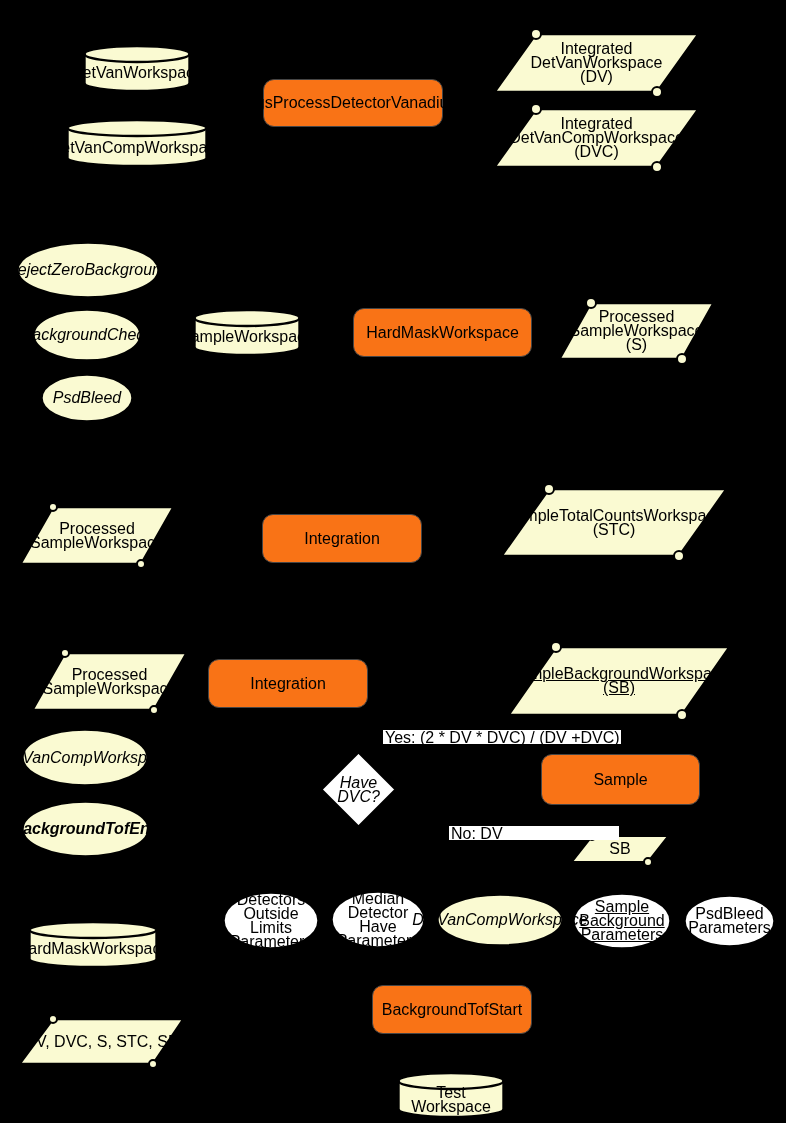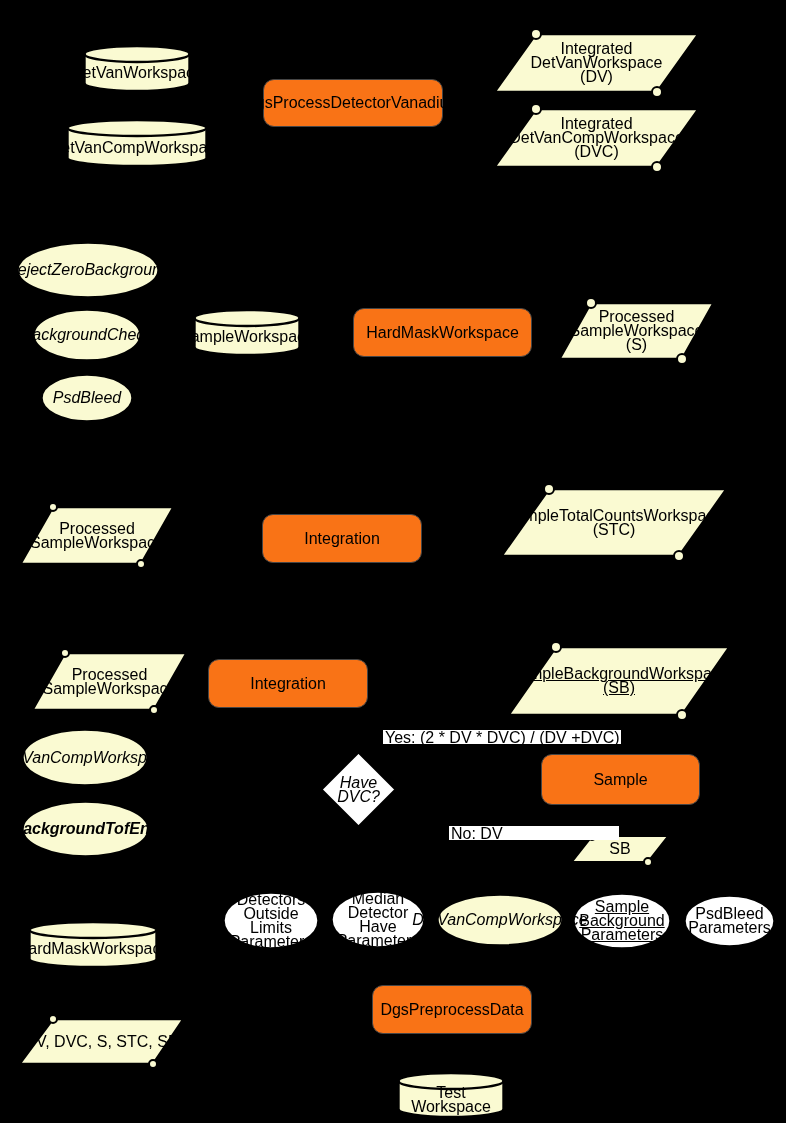--- a/index.html
+++ b/index.html
@@ -236,21 +236,21 @@
 
   <div class="node cyl" style="left:28px;top:921px;width:130px;height:47px;">
     <svg viewBox="0 0 130 47">
       <path d="M1.5,9 A63.5,8 0 0 1 128.5,9 V38 A63.5,8 0 0 1 1.5,38 Z" fill="#FAFAD2" stroke="#000" stroke-width="2.4"></path>
       <path d="M1.5,9 A63.5,8 0 0 0 128.5,9" fill="none" stroke="#000" stroke-width="2.4"></path>
     </svg>
     <div class="lbl">HardMaskWorkspace</div>
   </div>
 
   <div class="node proc" style="left:372px;top:985px;width:158px;height:47px;">
-    <div class="lbl">DgsPreprocessData</div>
+    <div class="lbl">BackgroundTofStart</div>
   </div>
 
   <div class="node" style="left:18px;top:1018px;width:167px;height:47px;">
     <svg viewBox="0 0 167 47">
       <polygon points="35,1 165.5,1 135,46 1.5,46" fill="#FAFAD2" stroke="#000" stroke-width="2.4"></polygon>
       <circle cx="35" cy="1" r="4" fill="#FAFAD2" stroke="#000" stroke-width="2"></circle>
       <circle cx="135" cy="46" r="4" fill="#FAFAD2" stroke="#000" stroke-width="2"></circle>
     </svg>
     <div class="lbl">DV, DVC, S, STC, SB</div>
   </div>

